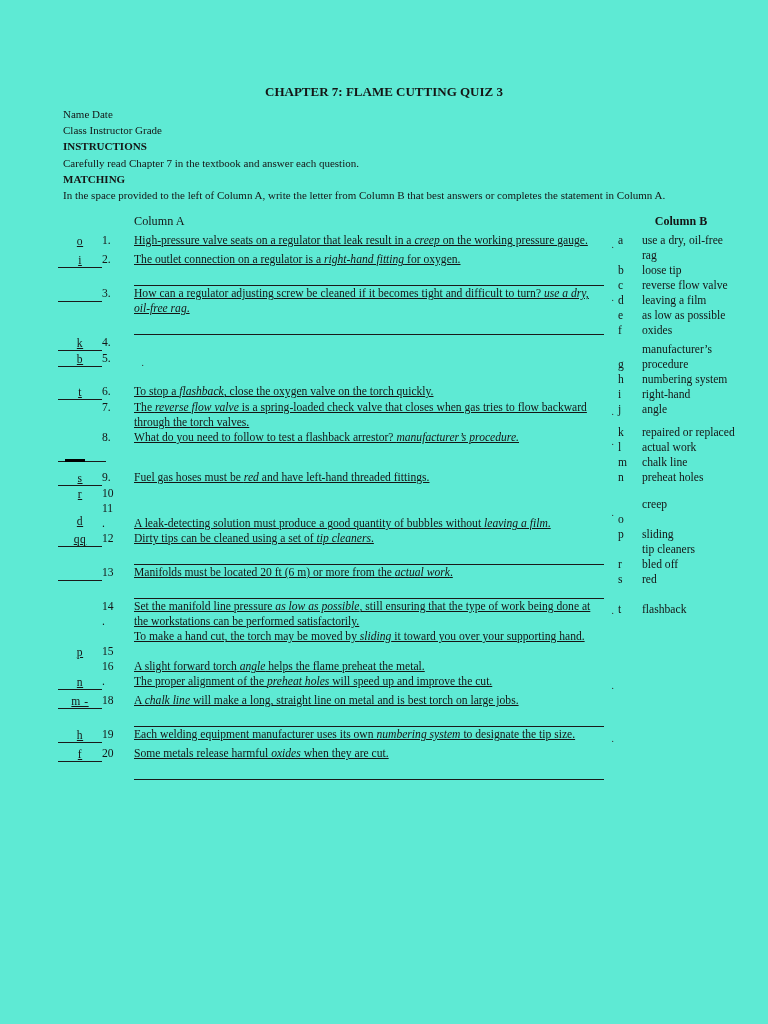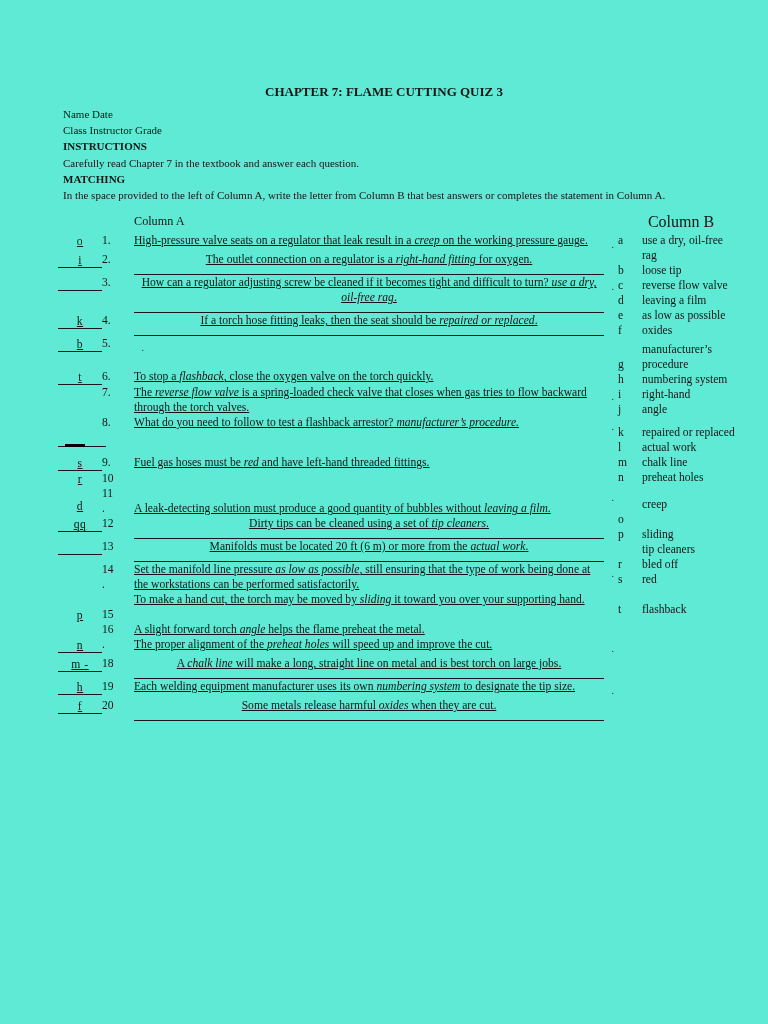--- a/index.html
+++ b/index.html
@@ -12,35 +12,35 @@
   
   .quiz{display:flex;margin:11px 0 0 58px;font-size:11.6px;line-height:15px;}
   .col-a{width:556px;flex:none;}
   .header-a{width:470px;margin-left:76px;text-align:left;font-size:12.2px;margin-bottom:4px;}
   .qrow{display:flex;align-items:flex-start;}
   .ans-cell{width:44px;flex:none;text-align:center;height:14px;margin-top:1px;}
   .ans-cell.uline{border-bottom:1.4px solid #1a1a1a;}
   .ans{text-decoration:underline;letter-spacing:.5px;}
   .num-cell{width:32px;flex:none;display:flex;flex-direction:column;}
   .qtext{width:470px;flex:none;text-decoration:underline;}
-  .qtext.q-line{border-bottom:1.4px solid #1a1a1a;padding-bottom:7px;text-align:center;}
+  .qtext.q-line{border-bottom:1.4px solid #1a1a1a;padding-bottom:18px;}
   .key{font-style:italic;text-decoration:underline;}
   .key.noline{text-decoration:none;}
   .dot-cell{width:10px;flex:none;text-align:right;color:#3a3a3a;font-size:11px;padding-top:4px;}
   .gap14{margin-top:14px;}
   .q11 .ans-cell{margin-top:13px;}
   .q11 .qtext{padding-top:15px;}
   .q15 .ans-cell{margin-top:16px;}
   .q15 .num-cell{padding-top:15px;}
   .dash-row{position:relative;height:21px;}
   .dash-thin{position:absolute;left:0;top:12px;width:48px;border-top:1.2px solid #1a1a1a;}
   .dash-thick{position:absolute;left:7px;top:10px;width:20px;height:2.4px;background:#000;}
   
   .col-b{width:140px;flex:none;margin-left:4px;}
-  .header-b{width:126px;text-align:center;font-size:16px;margin-bottom:4px;}
+  .header-b{width:126px;text-align:center;font-size:12px;margin-bottom:4px;font-weight:bold;}
   .brow{margin:0;}
   .bmain{display:flex;align-items:flex-start;}
   .bletter{width:24px;flex:none;}
   .bterm{width:98px;flex:none;}
   .bpre,.bpost{margin-left:24px;width:102px;}
   .bpre:empty,.bpost:empty{display:none;}
   .gap4{margin-top:4px;}
   .gap8{margin-top:8px;}
   .gap12{margin-top:12px;}
   .gap15{margin-top:15px;}
@@ -88,21 +88,20 @@
           </span>
         <span class="qtext q-line"><span>How can a regulator adjusting screw be cleaned if it becomes tight and difficult to turn? </span><span class="key">use a dry, oil-free rag</span><span>.</span></span>
         <span class="dot-cell">.</span>
       </div>
 
       <div class="qrow">
         <span class="ans-cell uline"><span class="ans">k</span></span>
         <span class="num-cell">
             <span>4.</span>
           </span>
-        <span class="qtext q-line"><span>If a torch hose fitting leaks, then the seat should be </span><span class="key">repaired or replaced</span><span>.</span></span>
         <span class="dot-cell"></span>
       </div>
 
       <div class="qrow">
         <span class="ans-cell uline"><span class="ans">b</span></span>
         <span class="num-cell">
             <span>5.</span>
           </span>
         <span class="dot-cell">.</span>
       </div>

